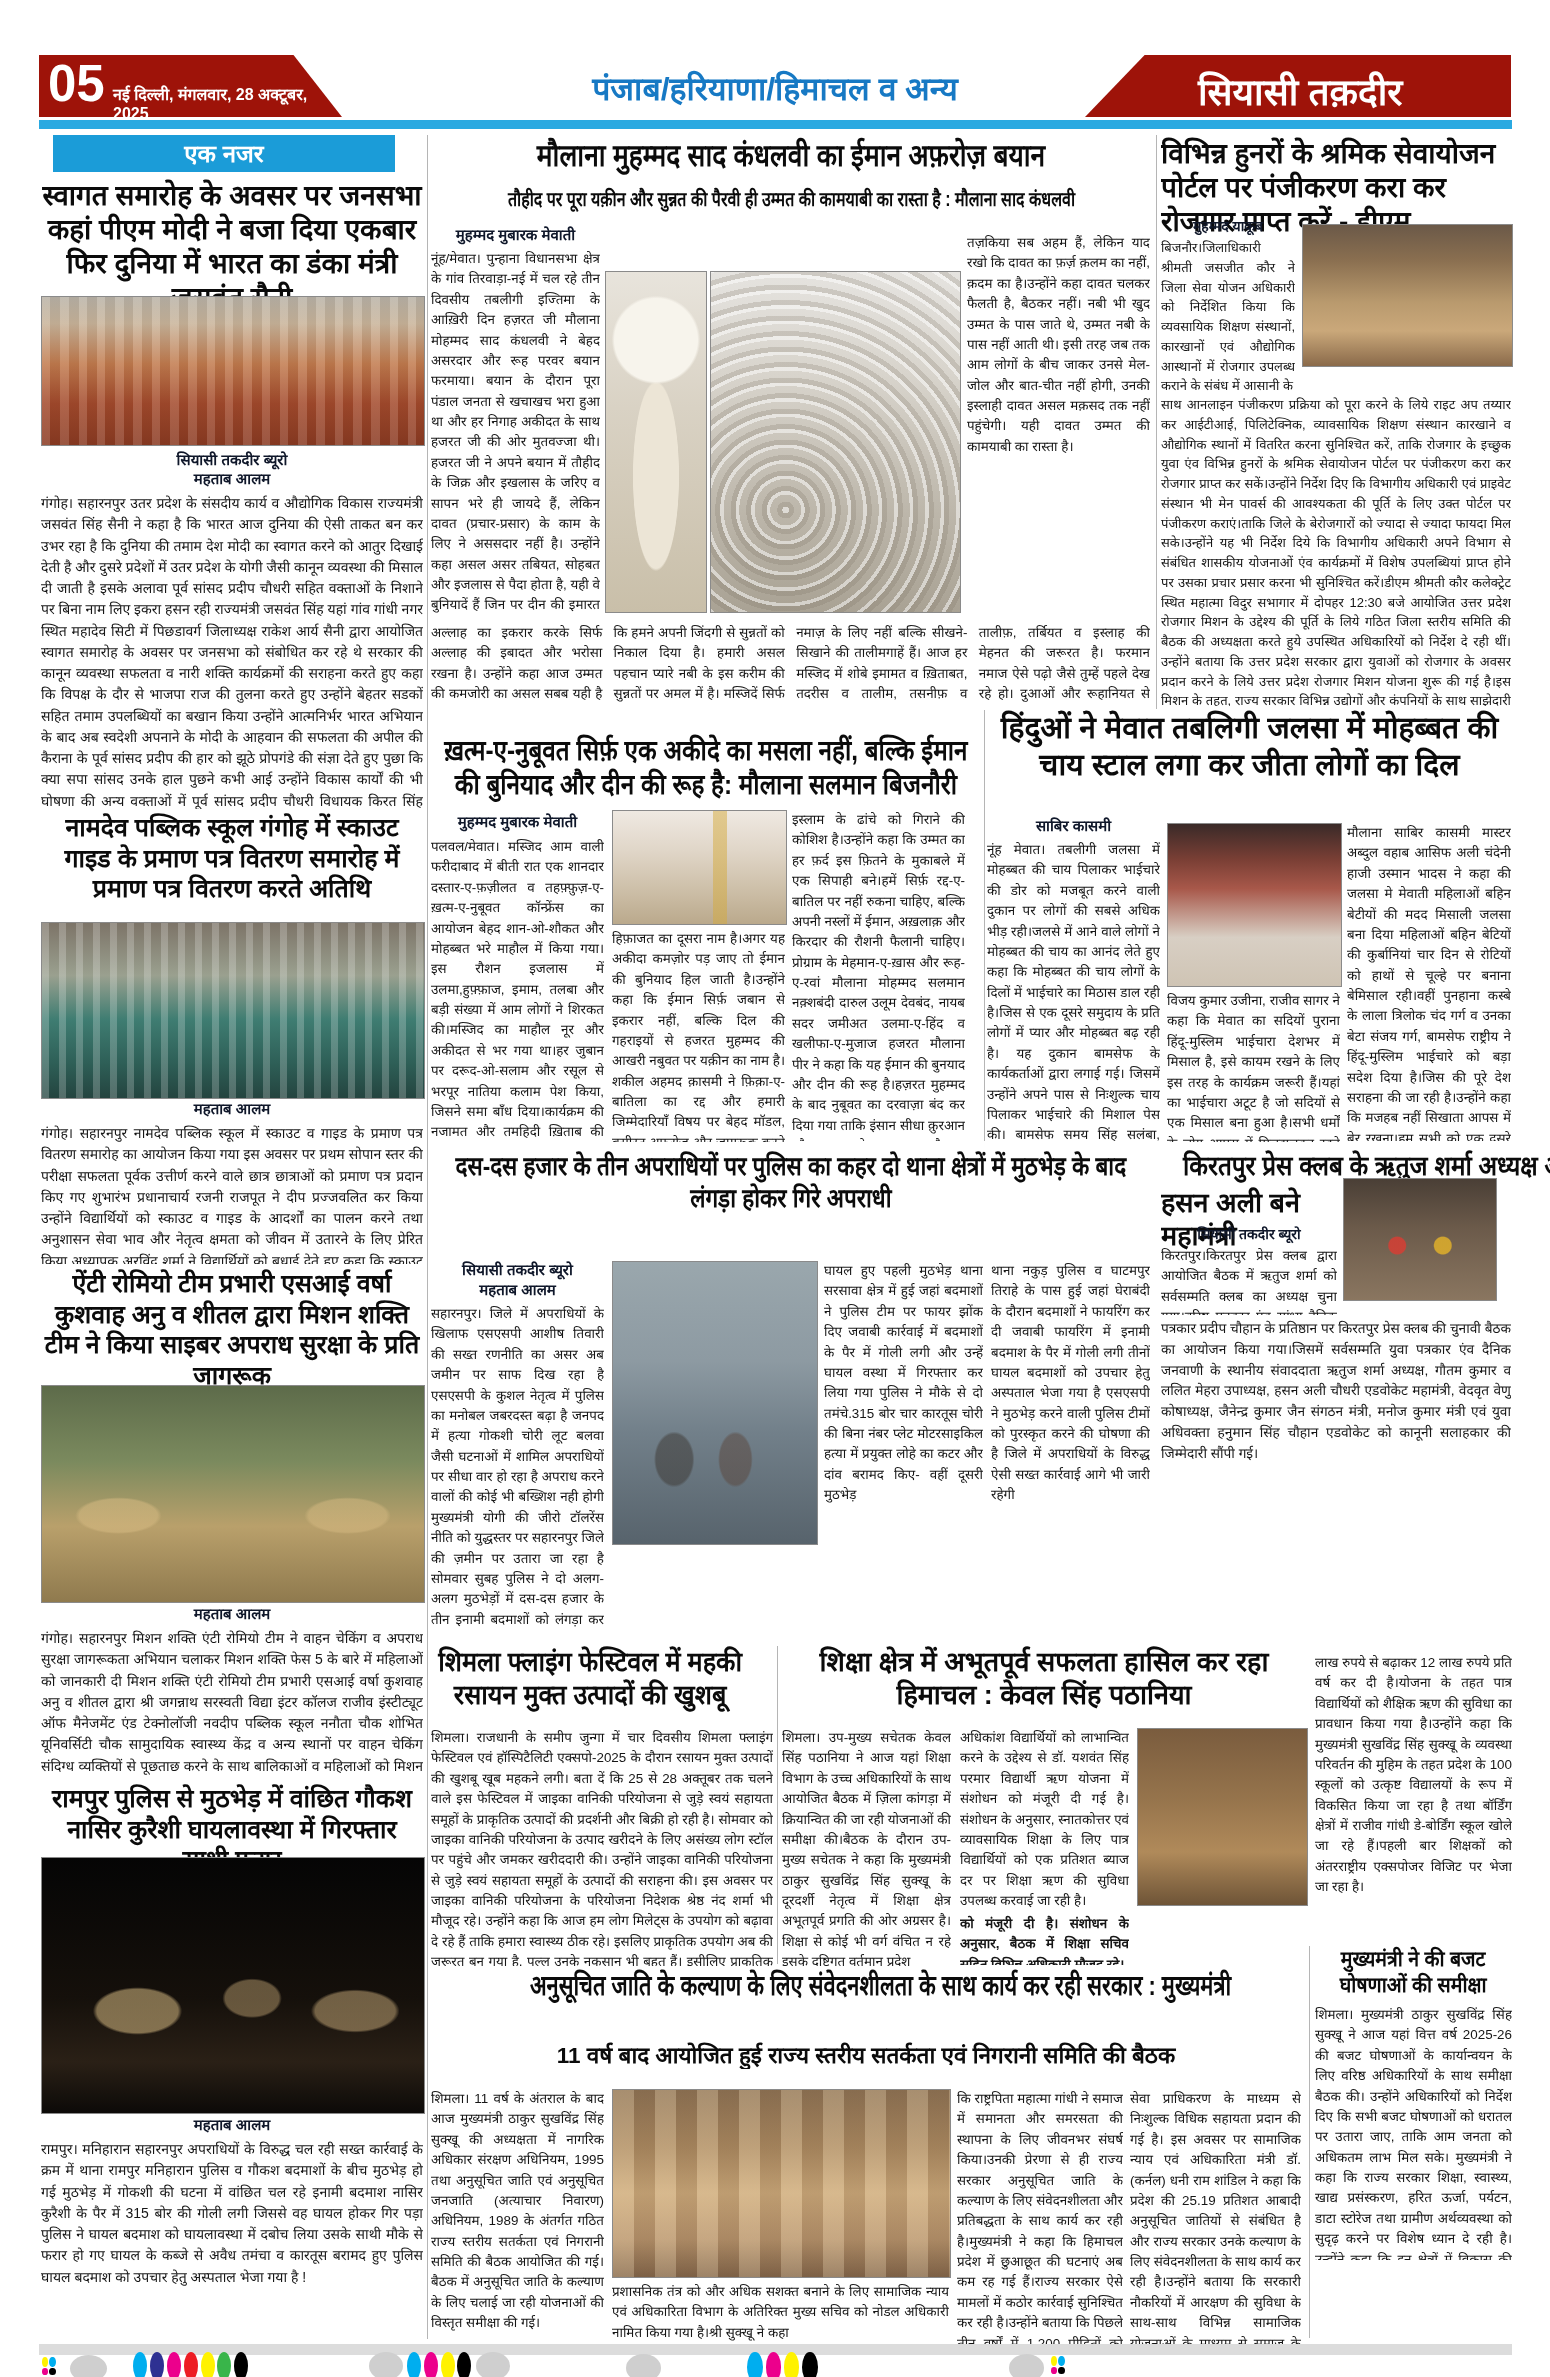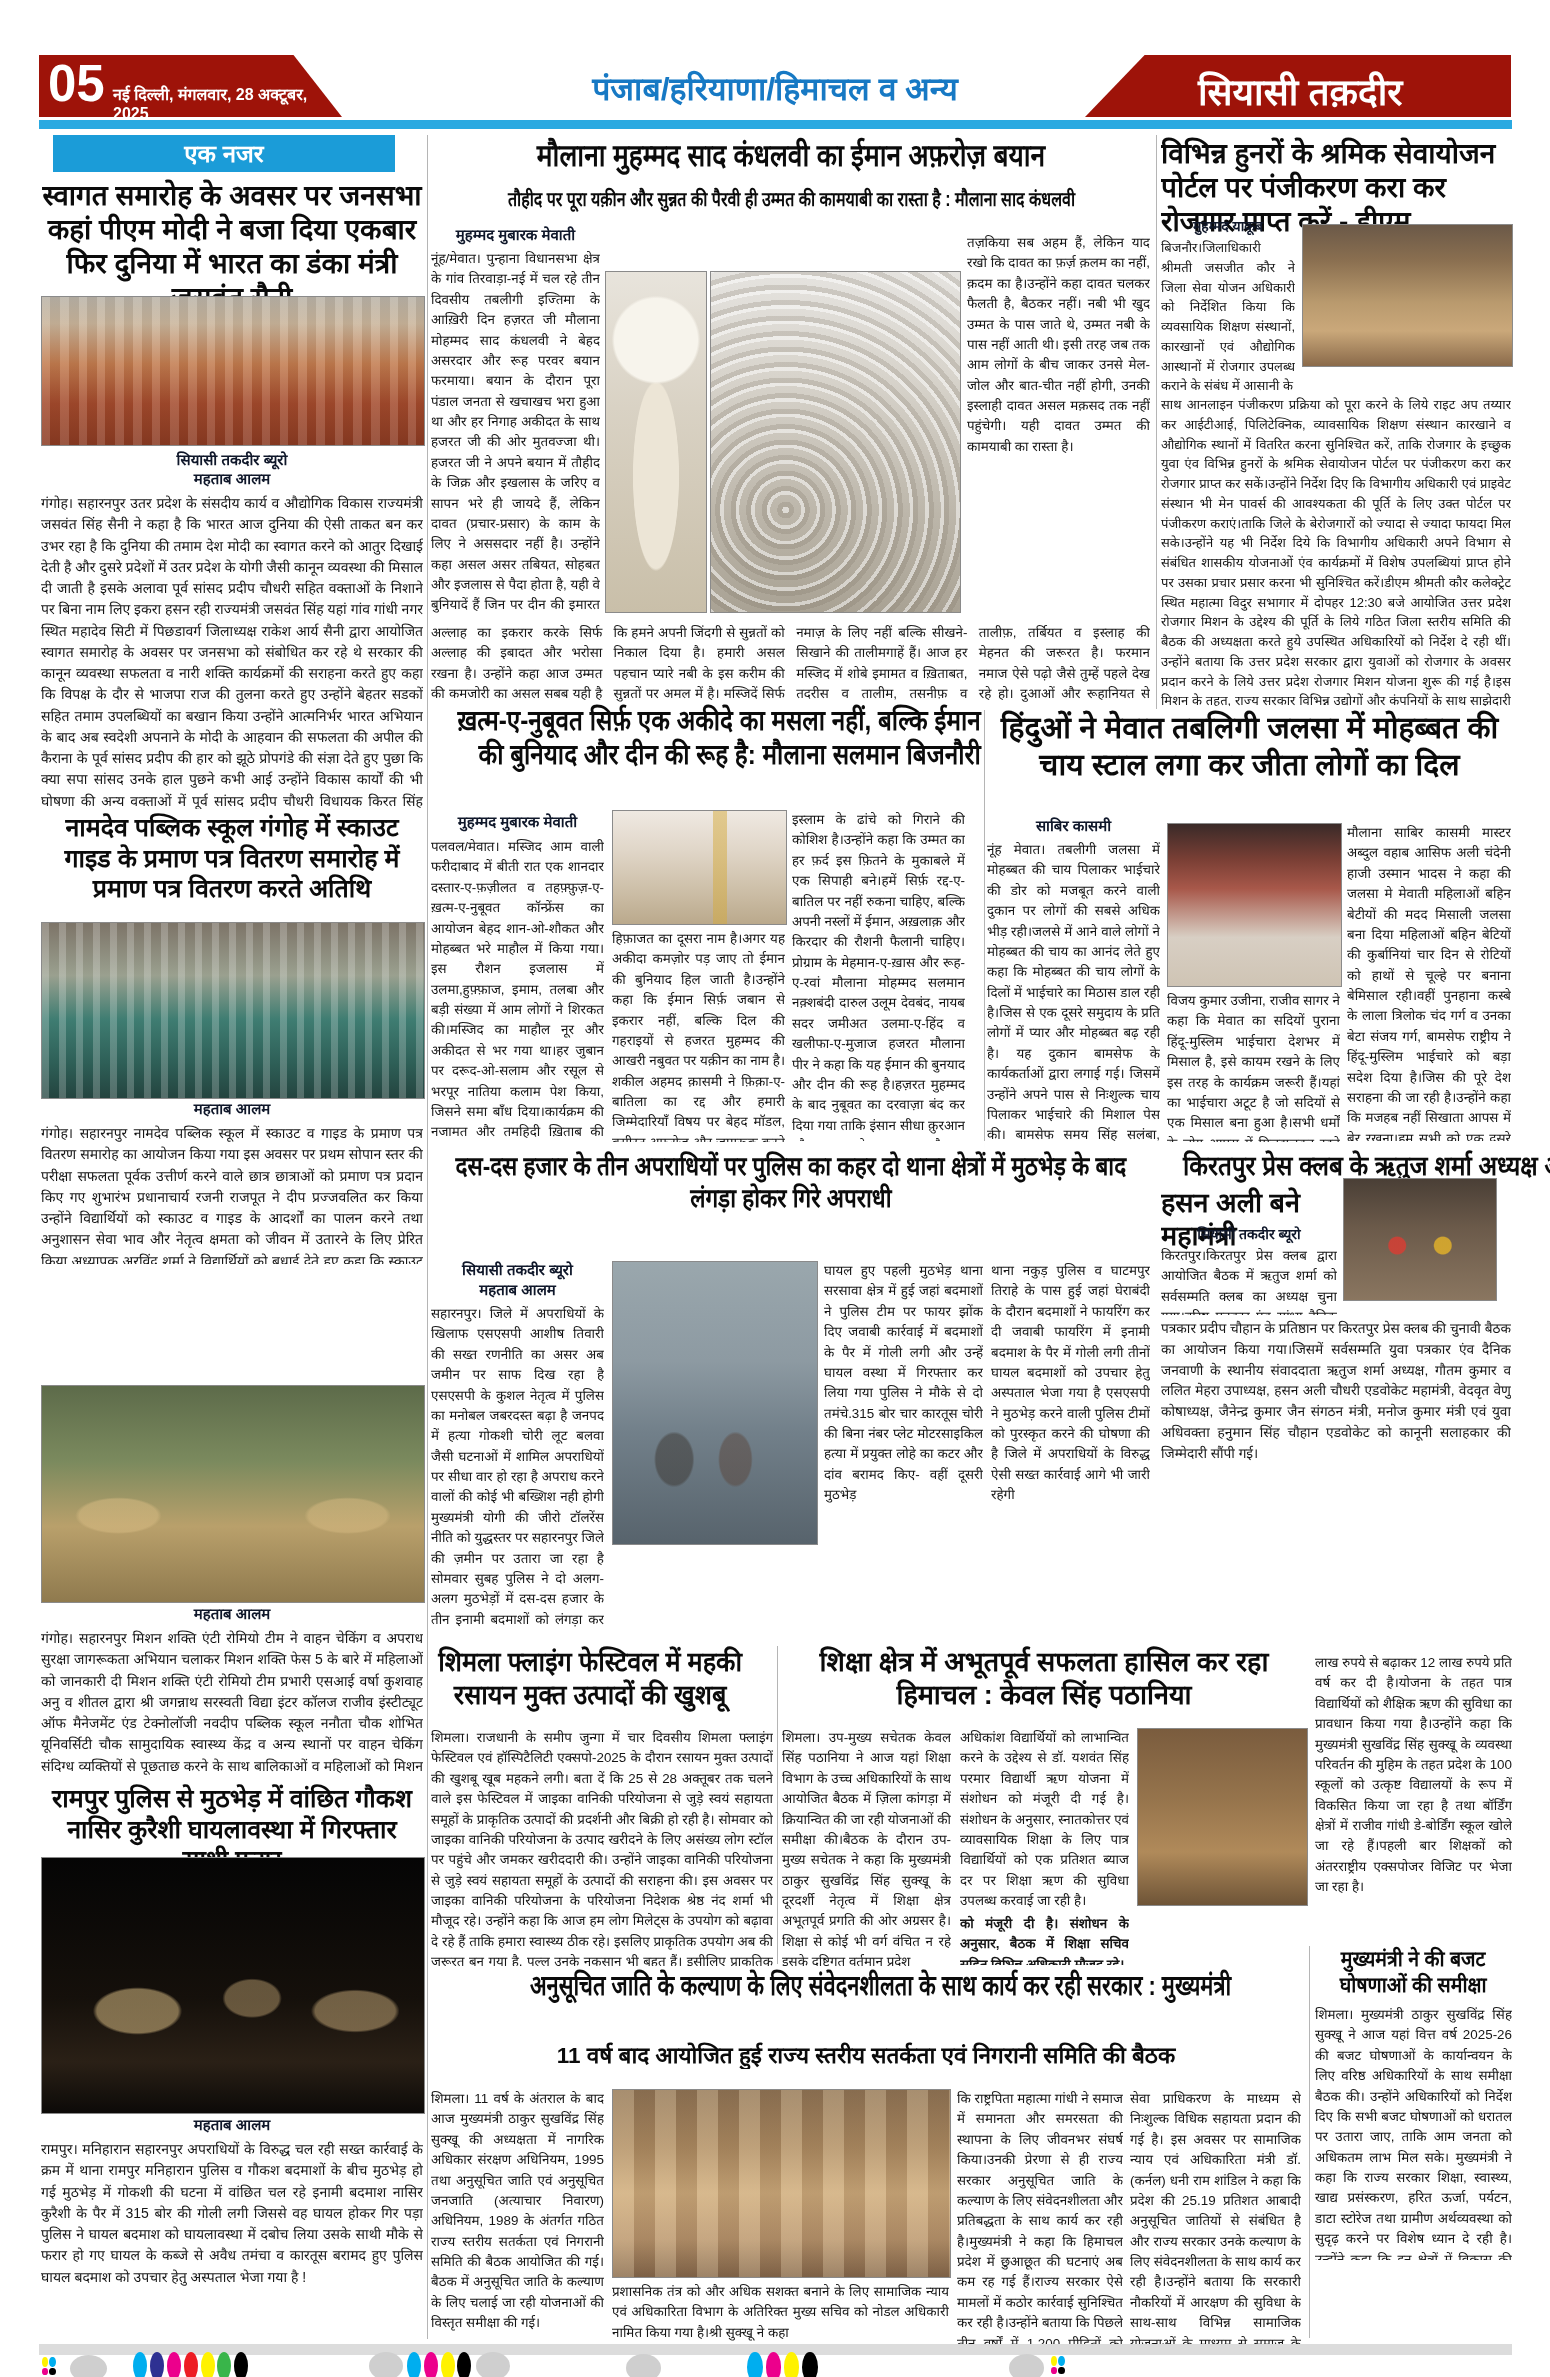--- a/index.html
+++ b/index.html
@@ -86,39 +86,40 @@
   <div class="abs photo ph-rally" style="left:41px;top:296px;width:382px;height:148px;"></div>
   <div class="abs byline" style="left:41px;top:450px;width:382px;">सियासी तकदीर ब्यूरो</div>
   <div class="abs byline" style="left:41px;top:469px;width:382px;">महताब आलम</div>
   <div class="abs body-text" style="left:41px;top:493px;width:382px;height:316px;font-size:14px;">गंगोह। सहारनपुर उतर प्रदेश के संसदीय कार्य व औद्योगिक विकास राज्यमंत्री जसवंत सिंह सैनी ने कहा है कि भारत आज दुनिया की ऐसी ताकत बन कर उभर रहा है कि दुनिया की तमाम देश मोदी का स्वागत करने को आतुर दिखाई देती है और दुसरे प्रदेशों में उतर प्रदेश के योगी जैसी कानून व्यवस्था की मिसाल दी जाती है इसके अलावा पूर्व सांसद प्रदीप चौधरी सहित वक्ताओं के निशाने पर बिना नाम लिए इकरा हसन रही राज्यमंत्री जसवंत सिंह यहां गांव गांधी नगर स्थित महादेव सिटी में पिछडावर्ग जिलाध्यक्ष राकेश आर्य सैनी द्वारा आयोजित स्वागत समारोह के अवसर पर जनसभा को संबोधित कर रहे थे सरकार की कानून व्यवस्था सफलता व नारी शक्ति कार्यक्रमों की सराहना करते हुए कहा कि विपक्ष के दौर से भाजपा राज की तुलना करते हुए उन्होंने बेहतर सडकों सहित तमाम उपलब्धियों का बखान किया उन्होंने आत्मनिर्भर भारत अभियान के बाद अब स्वदेशी अपनाने के मोदी के आहवान की सफलता की अपील की कैराना के पूर्व सांसद प्रदीप की हार को झूठे प्रोपगंडे की संज्ञा देते हुए पुछा कि क्या सपा सांसद उनके हाल पुछने कभी आई उन्होंने विकास कार्यों की भी घोषणा की अन्य वक्ताओं में पूर्व सांसद प्रदीप चौधरी विधायक किरत सिंह अजीत राणा मानवेन्द्र सिंह मोहरसिंह मेलाराम पंवार औमपाल पांचाल जसवंत कश्यप आदि रहें अध्यक्षता राकेश आर्य सैनी व संचालन नरेश सैनी ने किया इससे पूर्व राज्यमंत्री को जुलूस की शक्ल में मंडी स्थल से सभास्थल तक जुलूस की शक्ल में लाया गया !</div>
 
   <div class="abs headline" style="left:41px;top:812px;width:382px;font-size:25px;"><span>नामदेव पब्लिक स्कूल गंगोह में स्काउट गाइड के प्रमाण पत्र वितरण समारोह में प्रमाण पत्र वितरण करते अतिथि</span></div>
   <div class="abs photo ph-school" style="left:41px;top:922px;width:382px;height:175px;"></div>
   <div class="abs byline" style="left:41px;top:1099px;width:382px;">महताब आलम</div>
   <div class="abs body-text" style="left:41px;top:1123px;width:382px;height:141px;font-size:14px;">गंगोह। सहारनपुर नामदेव पब्लिक स्कूल में स्काउट व गाइड के प्रमाण पत्र वितरण समारोह का आयोजन किया गया इस अवसर पर प्रथम सोपान स्तर की परीक्षा सफलता पूर्वक उत्तीर्ण करने वाले छात्र छात्राओं को प्रमाण पत्र प्रदान किए गए शुभारंभ प्रधानाचार्य रजनी राजपूत ने दीप प्रज्जवलित कर किया उन्होंने विद्यार्थियों को स्काउट व गाइड के आदर्शों का पालन करने तथा अनुशासन सेवा भाव और नेतृत्व क्षमता को जीवन में उतारने के लिए प्रेरित किया अध्यापक अरविंद शर्मा ने विद्यार्थियों को बधाई देते हुए कहा कि स्काउट एवं गाइड का प्रशिक्षण न केवल व्यक्तित्व निर्माण करता है बल्कि समाज सेवा और राष्ट्र निर्माण की भावना को भी जागृत करता है प्रमाण पत्र प्राप्त कर विद्यार्थियों के चेहरों पर गर्व और उत्साह झलक रहा था कार्यक्रम का संचालन नितिका व आभार योगेश कुमार ने किया !</div>
 
+  <div class="abs headline" style="left:41px;top:1268px;width:382px;font-size:25px;"><span>ऐंटी रोमियो टीम प्रभारी एसआई वर्षा कुशवाह अनु व शीतल द्वारा मिशन शक्ति टीम ने किया साइबर अपराध सुरक्षा के प्रति जागरूक</span></div>
   <div class="abs photo ph-aware" style="left:41px;top:1385px;width:382px;height:216px;"></div>
   <div class="abs byline" style="left:41px;top:1604px;width:382px;">महताब आलम</div>
   <div class="abs body-text" style="left:41px;top:1628px;width:382px;height:151px;font-size:14px;">गंगोह। सहारनपुर मिशन शक्ति एंटी रोमियो टीम ने वाहन चेकिंग व अपराध सुरक्षा जागरूकता अभियान चलाकर मिशन शक्ति फेस 5 के बारे में महिलाओं को जानकारी दी मिशन शक्ति एंटी रोमियो टीम प्रभारी एसआई वर्षा कुशवाह अनु व शीतल द्वारा श्री जगन्नाथ सरस्वती विद्या इंटर कॉलज राजीव इंस्टीट्यूट ऑफ मैनेजमेंट एंड टेक्नोलॉजी नवदीप पब्लिक स्कूल ननौता चौक शोभित यूनिवर्सिटी चौक सामुदायिक स्वास्थ्य केंद्र व अन्य स्थानों पर वाहन चेकिंग संदिग्ध व्यक्तियों से पूछताछ करने के साथ बालिकाओं व महिलाओं को मिशन शक्ति के बारे में जानकारी दी बालिकाओं को सुरक्षा सम्मान व मिशन शक्ति के तहत डिजिटल एरेस्टिंग की झूठी अफवाहों सशक्तिकरण व उनके अधिकारो सुरक्षा और संरक्षण साईबर फ्राड व साईबर क्राईम के बारे मे भी जागरुक किया गया आप्रेशन नशा मुक्ति के प्रति जागरुक किया व नाम नंबर लिखे गए पम्पलेट वितरित किये गयें की गई !</div>
 
   <div class="abs headline" style="left:41px;top:1783px;width:382px;font-size:25px;"><span>रामपुर पुलिस से मुठभेड़ में वांछित गौकश नासिर कुरैशी घायलावस्था में गिरफ्तार साथी फरार</span></div>
   <div class="abs photo ph-night" style="left:41px;top:1857px;width:382px;height:255px;"></div>
   <div class="abs byline" style="left:41px;top:2115px;width:382px;">महताब आलम</div>
   <div class="abs body-text" style="left:41px;top:2139px;width:382px;height:204px;font-size:14px;">रामपुर। मनिहारान सहारनपुर अपराधियों के विरुद्ध चल रही सख्त कार्रवाई के क्रम में थाना रामपुर मनिहारान पुलिस व गौकश बदमाशों के बीच मुठभेड़ हो गई मुठभेड़ में गोकशी की घटना में वांछित चल रहे इनामी बदमाश नासिर कुरैशी के पैर में 315 बोर की गोली लगी जिससे वह घायल होकर गिर पड़ा पुलिस ने घायल बदमाश को घायलावस्था में दबोच लिया उसके साथी मौके से फरार हो गए घायल के कब्जे से अवैध तमंचा व कारतूस बरामद हुए पुलिस घायल बदमाश को उपचार हेतु अस्पताल भेजा गया है !</div>
 
   <div class="abs headline" style="left:431px;top:137px;width:720px;font-size:31px;overflow:visible;"><span class="cond1" style="transform:scaleX(.85);">मौलाना मुहम्मद साद कंधलवी का ईमान अफ़रोज़ बयान</span></div>
   <div class="abs headline" style="left:431px;top:187px;width:720px;font-size:20px;overflow:visible;"><span class="cond1" style="transform:scaleX(.8);">तौहीद पर पूरा यक़ीन और सुन्नत की पैरवी ही उम्मत की कामयाबी का रास्ता है : मौलाना साद कंधलवी</span></div>
   <div class="abs byline" style="left:431px;top:225px;width:169px;">मुहम्मद मुबारक मेवाती</div>
   <div class="abs body-text" style="left:431px;top:249px;width:169px;height:369px;">नूंह/मेवात। पुन्हाना विधानसभा क्षेत्र के गांव तिरवाड़ा-नई में चल रहे तीन दिवसीय तबलीगी इज्तिमा के आख़िरी दिन हज़रत जी मौलाना मोहम्मद साद कंधलवी ने बेहद असरदार और रूह परवर बयान फरमाया। बयान के दौरान पूरा पंडाल जनता से खचाखच भरा हुआ था और हर निगाह अकीदत के साथ हजरत जी की ओर मुतवज्जा थी। हजरत जी ने अपने बयान में तौहीद के जिक्र और इखलास के जरिए व सापन भरे ही जायदे हैं, लेकिन दावत (प्रचार-प्रसार) के काम के लिए ने अससदार नहीं है। उन्होंने कहा असल असर तबियत, सोहबत और इजलास से पैदा होता है, यही वे बुनियादें हैं जिन पर दीन की इमारत कायम है। तौहीद का मतलब सिर्फ जबान से कलमा पढ़ना नहीं, बल्कि दिल और अमल से हर ग़ैर-</div>
   <div class="abs photo ph-portrait" style="left:605px;top:271px;width:100px;height:340px;"></div>
   <div class="abs photo ph-ijtima" style="left:710px;top:271px;width:249px;height:340px;"></div>
   <div class="abs body-text" style="left:967px;top:233px;width:183px;height:386px;">तज़किया सब अहम हैं, लेकिन याद रखो कि दावत का फ़र्ज़ क़लम का नहीं, क़दम का है।उन्होंने कहा दावत चलकर फैलती है, बैठकर नहीं। नबी भी खुद उम्मत के पास जाते थे, उम्मत नबी के पास नहीं आती थी। इसी तरह जब तक आम लोगों के बीच जाकर उनसे मेल-जोल और बात-चीत नहीं होगी, उनकी इस्लाही दावत असल मक़सद तक नहीं पहुंचेगी। यही दावत उम्मत की कामयाबी का रास्ता है।</div>
   <div class="abs body-text" style="left:431px;top:623px;width:719px;height:86px;column-count:4;column-gap:11.3px;">अल्लाह का इकरार करके सिर्फ अल्लाह की इबादत और भरोसा रखना है। उन्होंने कहा आज उम्मत की कमजोरी का असल सबब यही है कि हमने अपनी जिंदगी से सुन्नतों को निकाल दिया है। हमारी असल पहचान प्यारे नबी के इस करीम की सुन्नतों पर अमल में है। मस्जिदें सिर्फ नमाज़ के लिए नहीं बल्कि सीखने-सिखाने की तालीमगाहें हैं। आज हर मस्जिद में शोबे इमामत व ख़िताबत, तदरीस व तालीम, तसनीफ़ व तालीफ़, तर्बियत व इस्लाह की मेहनत की जरूरत है। फरमान नमाज ऐसे पढ़ो जैसे तुम्हें पहले देख रहे हो। दुआओं और रूहानियत से भरे माहौल में तीन दिवसीय तबलीगी इज्तिमा ईमान भलाई और ख़ैरियत के साथ इख्तिताम को पहुंचा।</div>
 
-  <div class="abs headline" style="left:431px;top:704px;width:634px;font-size:28px;overflow:visible;text-align:right;">
+  <div class="abs headline" style="left:431px;top:734px;width:634px;font-size:28px;overflow:visible;">
       <span class="condL" style="transform:scaleX(.867);">ख़त्म-ए-नुबूवत सिर्फ़ एक अकीदे का मसला नहीं, बल्कि ईमान की बुनियाद और दीन की रूह है: मौलाना सलमान बिजनौरी</span>
     </div>
   <div class="abs byline" style="left:431px;top:812px;width:173px;">मुहम्मद मुबारक मेवाती</div>
   <div class="abs body-text" style="left:431px;top:837px;width:173px;height:304px;">पलवल/मेवात। मस्जिद आम वाली फरीदाबाद में बीती रात एक शानदार दस्तार-ए-फ़ज़ीलत व तहफ़्फ़ुज़-ए-ख़त्म-ए-नुबूवत कॉन्फ्रेंस का आयोजन बेहद शान-ओ-शौकत और मोहब्बत भरे माहौल में किया गया।इस रौशन इजलास में उलमा,हुफ़्फ़ाज, इमाम, तलबा और बड़ी संख्या में आम लोगों ने शिरकत की।मस्जिद का माहौल नूर और अकीदत से भर गया था।हर जुबान पर दरूद-ओ-सलाम और रसूल से भरपूर नातिया कलाम पेश किया, जिसने समा बाँध दिया।कार्यक्रम की नजामत और तमहिदी ख़िताब की जिम्मेदारी कारी मोहम्मद आरिफ़ क़ासमी ने निभाई।उनके लहजे में सादगी, गहराई और इस्लाही जज्बा झलक रहा था।कारी आरिफ़ क़ासमी ने कहा कि तहफ़्फ़ुज़-ए-ख़त्म-ए-नुबूवत दरअसल ईमान की</div>
   <div class="abs photo ph-mosque" style="left:612px;top:810px;width:173px;height:113px;"></div>
   <div class="abs body-text" style="left:612px;top:929px;width:173px;height:213px;">हिफ़ाजत का दूसरा नाम है।अगर यह अकीदा कमज़ोर पड़ जाए तो ईमान की बुनियाद हिल जाती है।उन्होंने कहा कि ईमान सिर्फ़ जबान से इकरार नहीं, बल्कि दिल की गहराइयों से हजरत मुहम्मद की आखरी नबुवत पर यक़ीन का नाम है। शकील अहमद क़ासमी ने फ़िक़ा-ए-बातिला का रद्द और हमारी जिम्मेदारियाँ विषय पर बेहद मॉडल, बसीरत अफ़रोज़ और जागरूक करने वाला बयान पेश किया तहफ़्फ़ुज़-ए-ख़त्म-ए-नुबूवत हरियाणा के सदर मौलाना राशिद दौरखी ने कहा कि ख़त्म-ए-नुबूवत का इंकार सिर्फ़ एक अकीदे की नहीं, बल्कि पूरे</div>
   <div class="abs body-text" style="left:792px;top:810px;width:173px;height:331px;">इस्लाम के ढांचे को गिराने की कोशिश है।उन्होंने कहा कि उम्मत का हर फ़र्द इस फ़ितने के मुकाबले में एक सिपाही बने।हमें सिर्फ़ रद्द-ए-बातिल पर नहीं रुकना चाहिए, बल्कि अपनी नस्लों में ईमान, अख़लाक़ और किरदार की रौशनी फैलानी चाहिए।प्रोग्राम के मेहमान-ए-ख़ास और रूह-ए-रवां मौलाना मोहम्मद सलमान नक़्शबंदी दारुल उलूम देवबंद, नायब सदर जमीअत उलमा-ए-हिंद व खलीफा-ए-मुजाज हजरत मौलाना पीर ने कहा कि यह ईमान की बुनयाद और दीन की रूह है।हज़रत मुहम्मद के बाद नुबूवत का दरवाज़ा बंद कर दिया गया ताकि इंसान सीधा क़ुरआन और सुन्नत से जुड़ जाए।मौलाना सलमान ने जोर देते हुए कहा कि अगर उम्मत इस हक़ीक़त को समझ ले तो कोई बातिल ताक़त उसे गुमराह नहीं कर सकती।</div>
 
   <div class="abs headline" style="left:987px;top:710px;width:525px;font-size:30px;"><span>हिंदुओं ने मेवात तबलिगी जलसा में मोहब्बत की चाय स्टाल लगा कर जीता लोगों का दिल</span></div>
   <div class="abs byline" style="left:987px;top:816px;width:173px;">साबिर कासमी</div>

